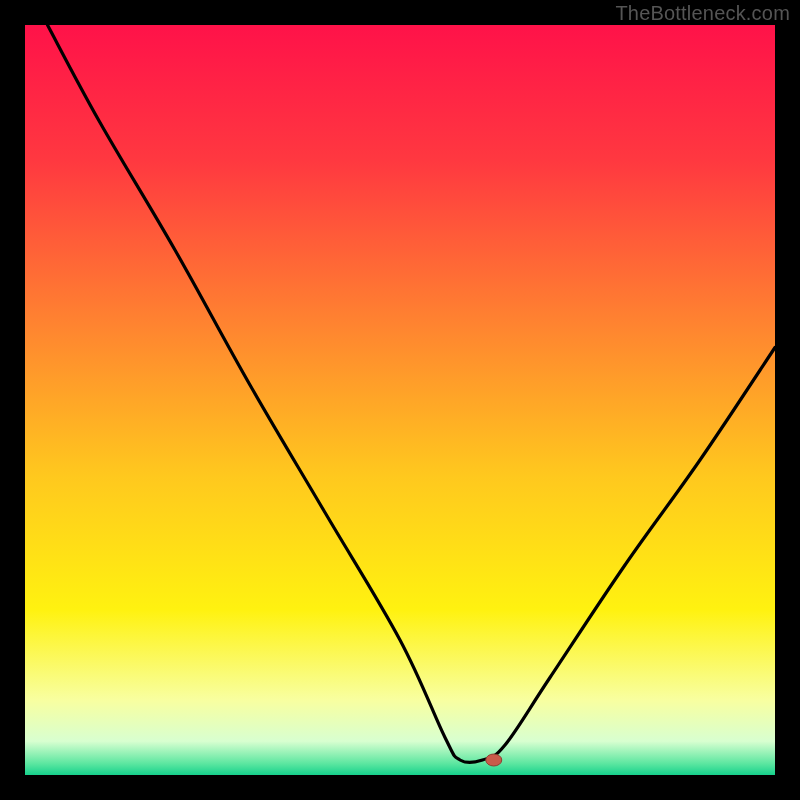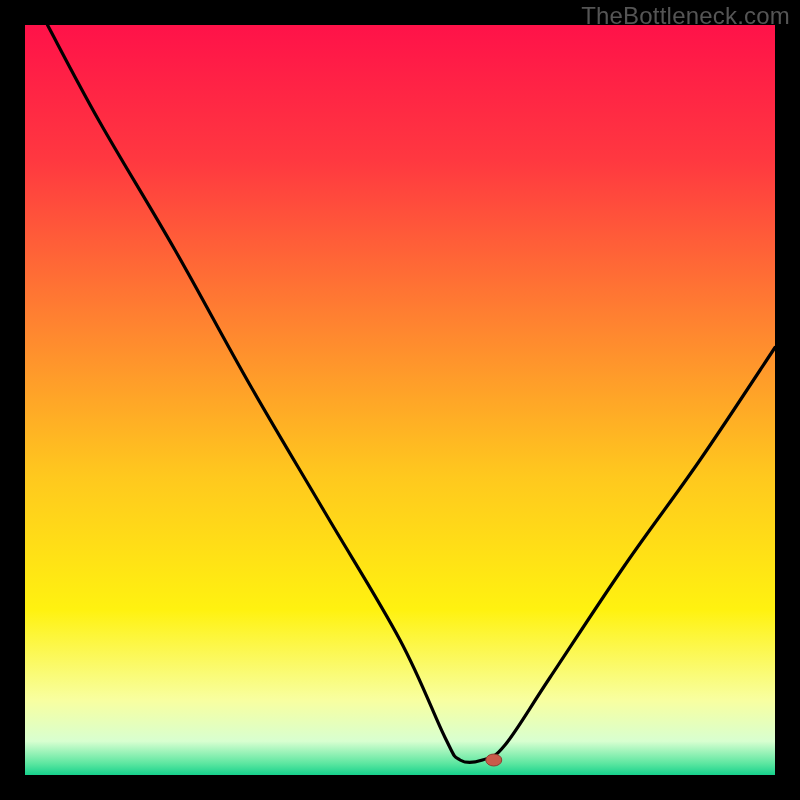--- a/index.html
+++ b/index.html
@@ -17,21 +17,21 @@
     top: 0;
     width: 800px;
     height: 800px;
     background: #000;
   }
   .watermark {
     position: absolute;
     top: 2px;
     right: 10px;
     color: #555;
-    font-size: 24px;
+    font-size: 20px;
     font-weight: 500;
     letter-spacing: 0.2px;
     user-select: none;
   }
   .plot {
     position: absolute;
     left: 25px;
     top: 25px;
     width: 750px;
     height: 750px;

